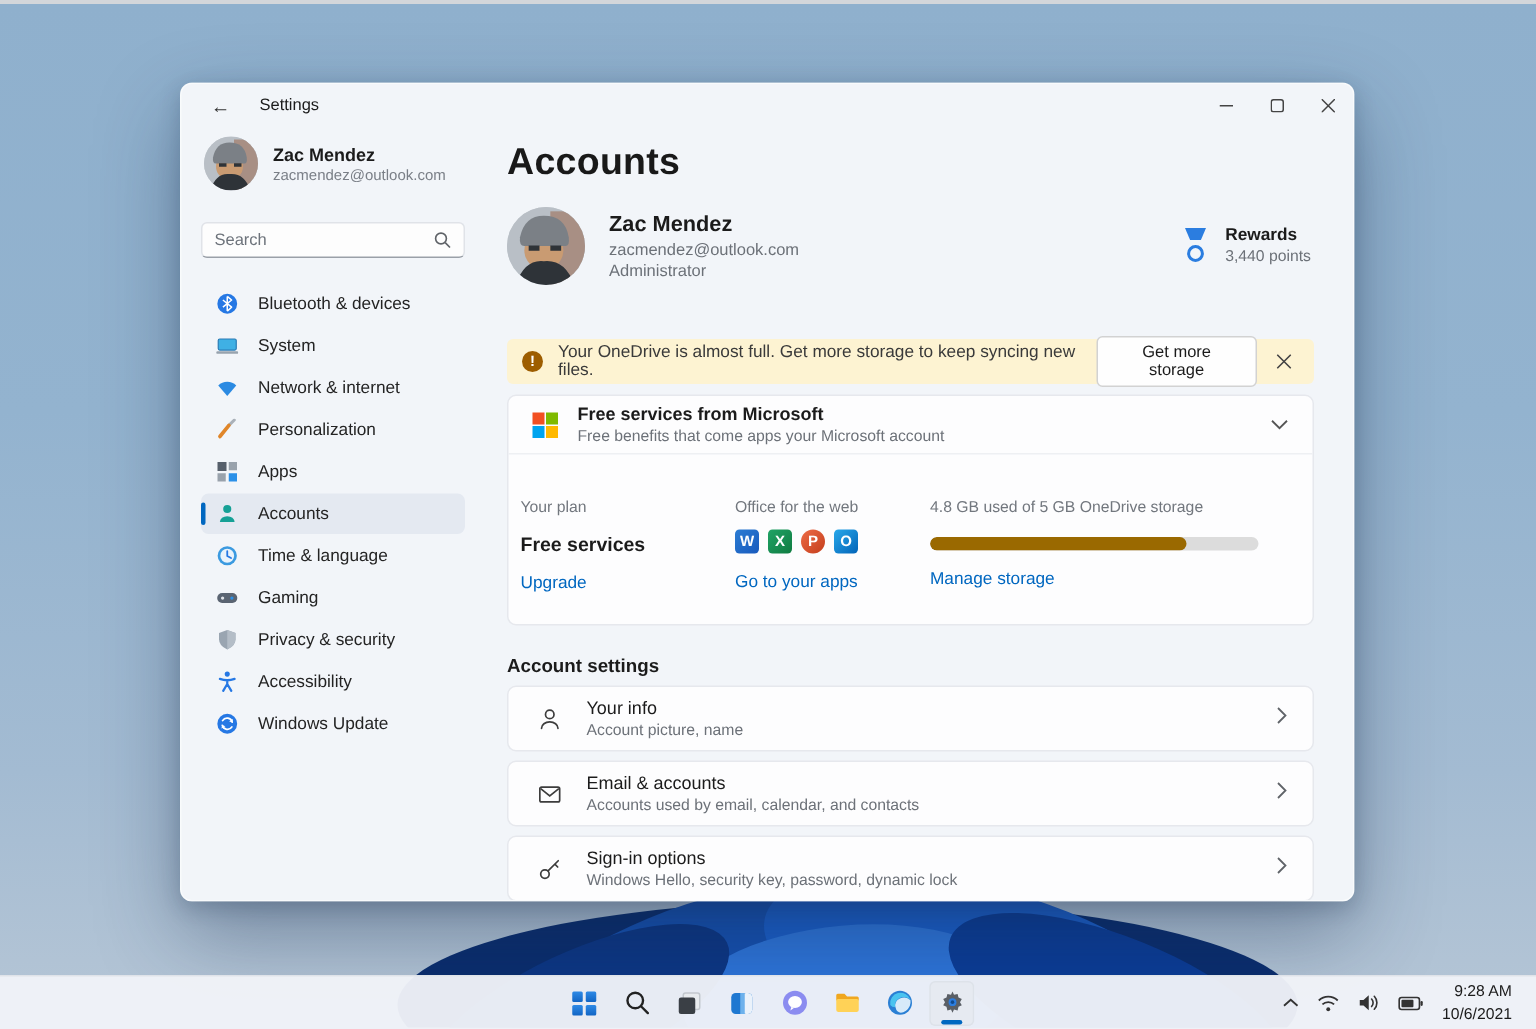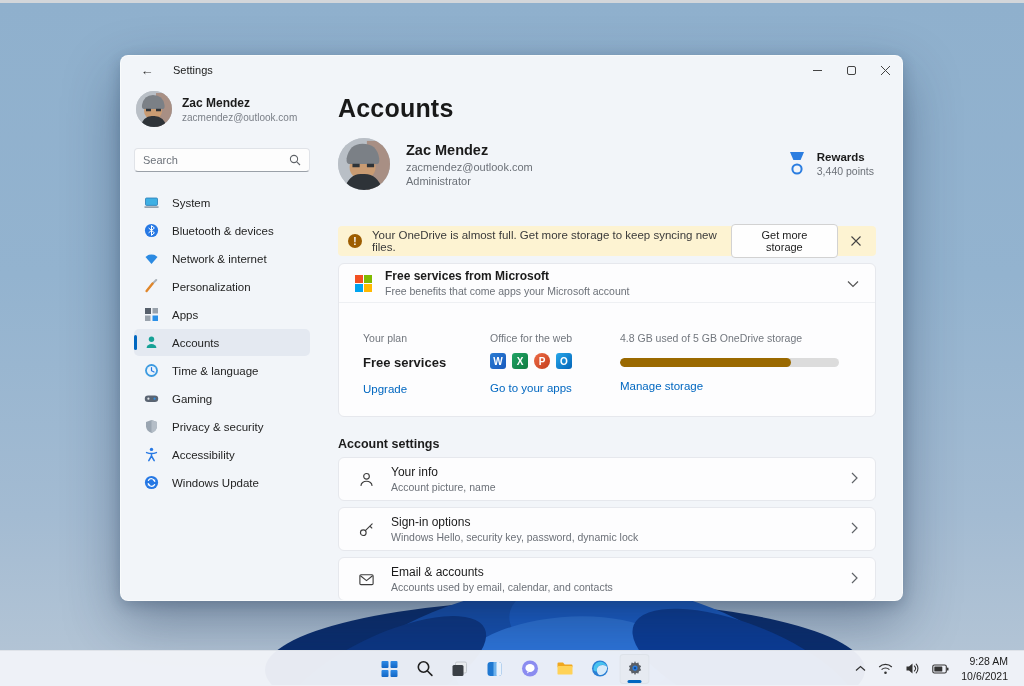--- a/index.html
+++ b/index.html
@@ -70,21 +70,21 @@
   .card { margin-top:7px; background:#fdfdfe; border:1px solid #e6e8ed; border-radius:6px; }
   .card-header { height:38px; display:flex; align-items:center; padding:0 16px; cursor:pointer; }
   .ms-logo { width:17px; height:17px; display:grid; grid-template-columns:8px 8px; grid-template-rows:8px 8px; gap:1px; flex-shrink:0; }
   .ms-logo span { display:block; }
   .card-header-text { margin-left:13px; }
   .card-title { font-size:12px; font-weight:bold; color:#1b1b1b; }
   .card-sub { font-size:10.5px; color:#6c7178; margin-top:2px; }
   .card-chevron { margin-left:auto; color:#555; }
   .card-expand { border-top:1px solid #eef0f3; position:relative; height:114px; }
   .col { position:absolute; top:0; }
-  .col-plan { left:24px; } .col-office { left:151px; } .col-storage { left:281px; }
+  .col-plan { left:8px; } .col-office { left:151px; } .col-storage { left:281px; }
   .col-label { font-size:10.5px; color:#72777e; margin-top:29px; }
   .col-value { font-size:13px; font-weight:bold; color:#1b1b1b; margin-top:11px; }
   .col-link { font-size:11.5px; color:#0067c0; margin-top:13px; cursor:pointer; }
   .office-icons { display:flex; gap:6px; margin-top:9px; }
   .app-tile { width:16px; height:16px; border-radius:3px; color:#fff; font-size:10px; font-weight:bold; display:flex; align-items:center; justify-content:center; }
   .app-word { background:linear-gradient(135deg,#2b7cd3,#185abd); }
   .app-excel { background:linear-gradient(135deg,#21a366,#107c41); }
   .app-ppt { background:linear-gradient(135deg,#ed6c47,#c43e1c); border-radius:50%; }
   .app-outlook { background:linear-gradient(135deg,#28a8ea,#0364b8); }
   .storage-bar { width:219px; height:9px; border-radius:5px; background:#dcdcdc; margin-top:14px; overflow:hidden; }
@@ -179,35 +179,35 @@
             <circle cx="5" cy="5" r="3.6" fill="none" stroke="#5f6368" stroke-width="1.1"></circle>
             <line x1="7.8" y1="7.8" x2="11" y2="11" stroke="#5f6368" stroke-width="1.1"></line>
           </svg>
       </div>
 
       <div class="nav">
 
         <div class="nav-item">
           <span class="nav-icon">
             <svg width="15" height="15" viewBox="0 0 15 15">
+                <circle cx="7.5" cy="7.5" r="6.6" fill="#2678e4"></circle>
+                <path d="M7.5 2.6 V12.4 M7.5 2.6 L10.4 5 L4.6 9.8 M4.6 5 L10.4 9.8 L7.5 12.4" stroke="#fff" stroke-width="1" fill="none" stroke-linejoin="round"></path>
+              </svg>
+          </span>
+          <span>Bluetooth &amp; devices</span>
+        </div>
+
+        <div class="nav-item">
+          <span class="nav-icon">
+            <svg width="15" height="15" viewBox="0 0 15 15">
                 <rect x="1.5" y="3" width="12" height="7.4" rx="1" fill="#3fb0e4" stroke="#2a7bb5" stroke-width="0.8"></rect>
                 <rect x="0.2" y="11.2" width="14.6" height="1.7" rx="0.8" fill="#98a3ae"></rect>
               </svg>
           </span>
           <span>System</span>
-        </div>
-
-        <div class="nav-item">
-          <span class="nav-icon">
-            <svg width="15" height="15" viewBox="0 0 15 15">
-                <circle cx="7.5" cy="7.5" r="6.6" fill="#2678e4"></circle>
-                <path d="M7.5 2.6 V12.4 M7.5 2.6 L10.4 5 L4.6 9.8 M4.6 5 L10.4 9.8 L7.5 12.4" stroke="#fff" stroke-width="1" fill="none" stroke-linejoin="round"></path>
-              </svg>
-          </span>
-          <span>Bluetooth &amp; devices</span>
         </div>
 
         <div class="nav-item">
           <span class="nav-icon">
             <svg width="15" height="15" viewBox="0 0 15 15">
                 <path d="M1.5 6 A8.5 8.5 0 0 1 13.5 6 L7.5 13 Z" fill="#2b8ae2"></path>
               </svg>
           </span>
           <span>Network &amp; internet</span>
         </div>
@@ -403,45 +403,45 @@
         <span class="row-chevron">
           <svg width="7" height="12" viewBox="0 0 7 12">
               <path d="M1 1 L6 6 L1 11" fill="none" stroke="#5f6368" stroke-width="1.2"></path>
             </svg>
         </span>
       </div>
 
       <div class="setting-row">
         <span class="row-icon">
           <svg width="17" height="17" viewBox="0 0 18 18">
+              <rect x="2" y="4" width="14" height="10.4" rx="1.2" fill="none" stroke="#3d3d3d" stroke-width="1.2"></rect>
+              <path d="M2.6 5 L9 10.2 L15.4 5" fill="none" stroke="#3d3d3d" stroke-width="1.2"></path>
+            </svg>
+        </span>
+        <div class="row-text">
+          <div class="row-title">Email &amp; accounts</div>
+          <div class="row-sub">Accounts used by email, calendar, and contacts</div>
+        </div>
+        <span class="row-chevron">
+          <svg width="7" height="12" viewBox="0 0 7 12">
+              <path d="M1 1 L6 6 L1 11" fill="none" stroke="#5f6368" stroke-width="1.2"></path>
+            </svg>
+        </span>
+      </div>
+
+      <div class="setting-row">
+        <span class="row-icon">
+          <svg width="17" height="17" viewBox="0 0 18 18">
               <circle cx="5.6" cy="12.4" r="3" fill="none" stroke="#3d3d3d" stroke-width="1.2"></circle>
               <path d="M7.8 10.2 L15 3 M12.6 5.4 l2 2" fill="none" stroke="#3d3d3d" stroke-width="1.2" stroke-linecap="round"></path>
             </svg>
         </span>
         <div class="row-text">
           <div class="row-title">Sign-in options</div>
           <div class="row-sub">Windows Hello, security key, password, dynamic lock</div>
-        </div>
-        <span class="row-chevron">
-          <svg width="7" height="12" viewBox="0 0 7 12">
-              <path d="M1 1 L6 6 L1 11" fill="none" stroke="#5f6368" stroke-width="1.2"></path>
-            </svg>
-        </span>
-      </div>
-
-      <div class="setting-row">
-        <span class="row-icon">
-          <svg width="17" height="17" viewBox="0 0 18 18">
-              <rect x="2" y="4" width="14" height="10.4" rx="1.2" fill="none" stroke="#3d3d3d" stroke-width="1.2"></rect>
-              <path d="M2.6 5 L9 10.2 L15.4 5" fill="none" stroke="#3d3d3d" stroke-width="1.2"></path>
-            </svg>
-        </span>
-        <div class="row-text">
-          <div class="row-title">Email &amp; accounts</div>
-          <div class="row-sub">Accounts used by email, calendar, and contacts</div>
         </div>
         <span class="row-chevron">
           <svg width="7" height="12" viewBox="0 0 7 12">
               <path d="M1 1 L6 6 L1 11" fill="none" stroke="#5f6368" stroke-width="1.2"></path>
             </svg>
         </span>
       </div>
 
     </div>
   </div>

